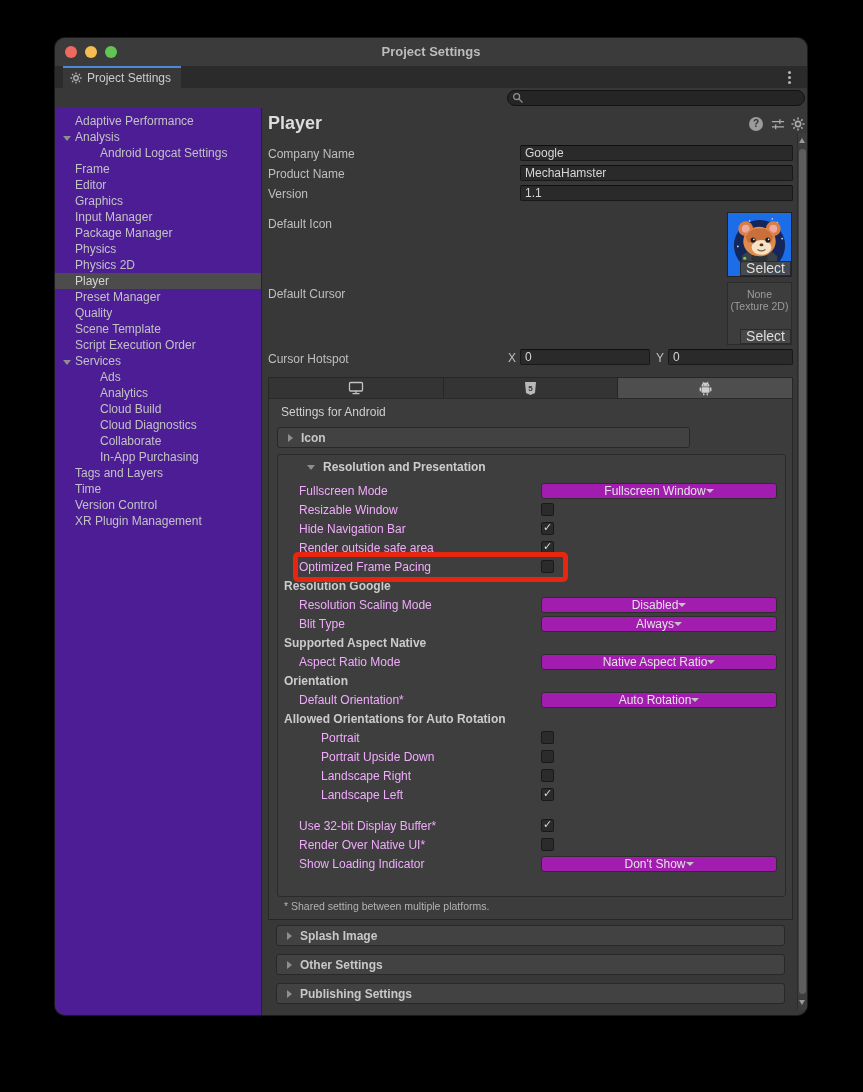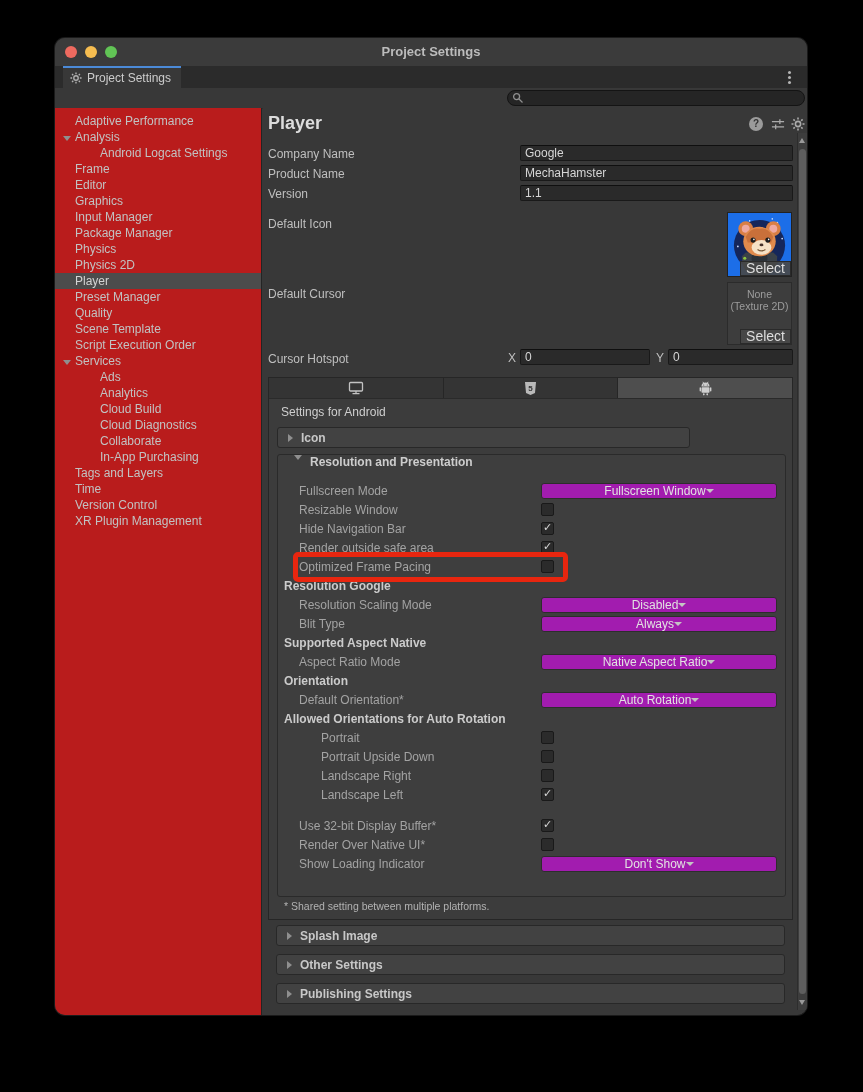--- a/index.html
+++ b/index.html
@@ -24,21 +24,21 @@
   .kebab{position:absolute;right:11px;top:4px;width:14px;height:14px;display:flex;flex-direction:column;align-items:center;justify-content:center;gap:2px;cursor:pointer;}
   .kebab i{width:3px;height:3px;border-radius:50%;background:#b5b5b5;}
   
   .searchrow{position:absolute;left:0;top:50px;width:752px;height:20px;background:#383838;border-bottom:1px solid #2f2f2f;}
   .search-wrap{position:absolute;right:2px;top:2px;width:298px;height:16px;}
   .search-input{width:100%;height:16px;box-sizing:border-box;background:#252525;border:1px solid #141414;
                 border-radius:8px;color:#d0d0d0;font-size:11px;padding:0 6px 0 18px;outline:none;font-family:inherit;}
   .search-ico{position:absolute;left:5px;top:2px;}
   
   .body{position:absolute;left:0;top:70px;width:752px;height:907px;}
-  .sidebar{position:absolute;left:0;top:0;width:207px;height:907px;background:#b91c1c;border-right:1px solid #242424;box-sizing:border-box;}
+  .sidebar{position:absolute;left:0;top:0;width:207px;height:907px;background:#4c1d95;border-right:1px solid #242424;box-sizing:border-box;}
   .side-list{padding-top:5px;}
   .side-row{height:16px;display:flex;align-items:center;padding-left:20px;color:#c2c2c2;cursor:default;white-space:nowrap;}
   .side-row.indent-0{padding-left:8px;}
   .side-row.indent-2{padding-left:45px;}
   .side-row.selected{background:#4c4c4c;color:#d4d4d4;}
   .side-arrow{display:none;width:12px;}
   .side-row.foldout-open .side-arrow{display:inline-block;}
   .tri-open{display:inline-block;width:0;height:0;border-left:4px solid transparent;border-right:4px solid transparent;border-top:5px solid #8f8f8f;}
   
   .main{position:absolute;left:208px;top:0;width:544px;height:907px;background:#383838;}
@@ -68,26 +68,26 @@
   .foldout-bar{height:21px;background:#424242;border:1px solid #282828;border-radius:3px;box-sizing:border-box;
                display:flex;align-items:center;padding-left:10px;gap:8px;cursor:pointer;}
   .fold-label{font-weight:bold;color:#c8c8c8;}
   .tri-right{display:inline-block;width:0;height:0;border-top:4px solid transparent;border-bottom:4px solid transparent;border-left:5px solid #8f8f8f;}
   .icon-foldout{position:absolute;left:8px;top:49px;width:413px;}
   .bottom-foldouts{position:absolute;left:13px;top:817px;width:509px;}
   .bottom-foldouts .foldout-bar{margin-bottom:8px;}
   
   .section-box{position:absolute;left:8px;top:76px;width:509px;height:443px;background:#3e3e3e;
                border:1px solid #2a2a2a;border-radius:3px;box-sizing:border-box;}
-  .section-header{position:absolute;left:4px;top:0;right:0;height:24px;display:flex;align-items:flex-start;gap:8px;padding-left:12px;cursor:pointer;}
+  .section-header{position:absolute;left:17px;top:0;right:0;height:24px;display:flex;align-items:center;gap:8px;padding-left:12px;cursor:pointer;}
   .section-title{font-weight:bold;color:#cdcdcd;}
   .rows{position:absolute;left:0;top:26px;right:0;}
   .arow{height:19px;position:relative;display:flex;align-items:center;}
   .arow.gap_before{margin-top:12px;}
-  .arow-label{margin-left:21px;color:#a3a3a3;white-space:nowrap;}
+  .arow-label{margin-left:21px;color:#f0abfc;white-space:nowrap;}
   .arow.type-subheader .arow-label{margin-left:6px;font-weight:bold;color:#cbcbcb;}
   .arow.indent-2 .arow-label{margin-left:43px;}
   .checkbox{display:none;position:absolute;left:263px;width:13px;height:13px;background:#2b2b2b;
             border:1px solid #191919;border-radius:2px;box-sizing:border-box;cursor:pointer;}
   .arow.type-checkbox .checkbox{display:block;}
   .arow.checked .checkbox::after{content:"✓";position:absolute;left:1px;top:-2px;font-size:11px;color:#d8d8d8;}
   .dropdown{display:none;position:absolute;left:263px;width:236px;height:16px;background:#a21caf;
             border:1px solid #2d2d2d;border-radius:3px;box-sizing:border-box;align-items:center;
             justify-content:center;padding:0 7px;cursor:pointer;}
   .arow.type-dropdown .dropdown{display:flex;}

